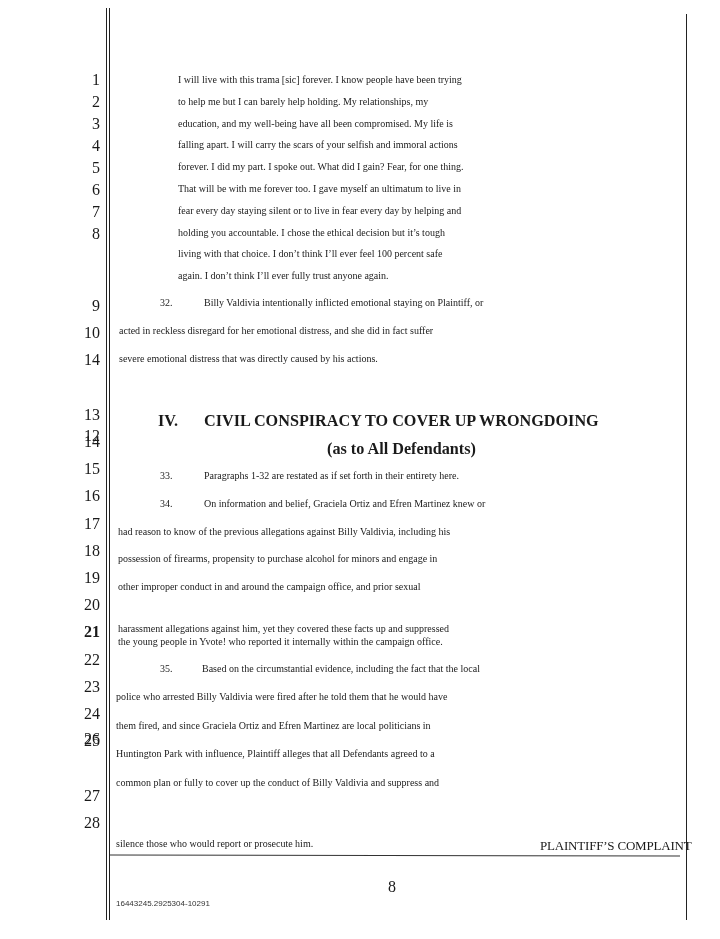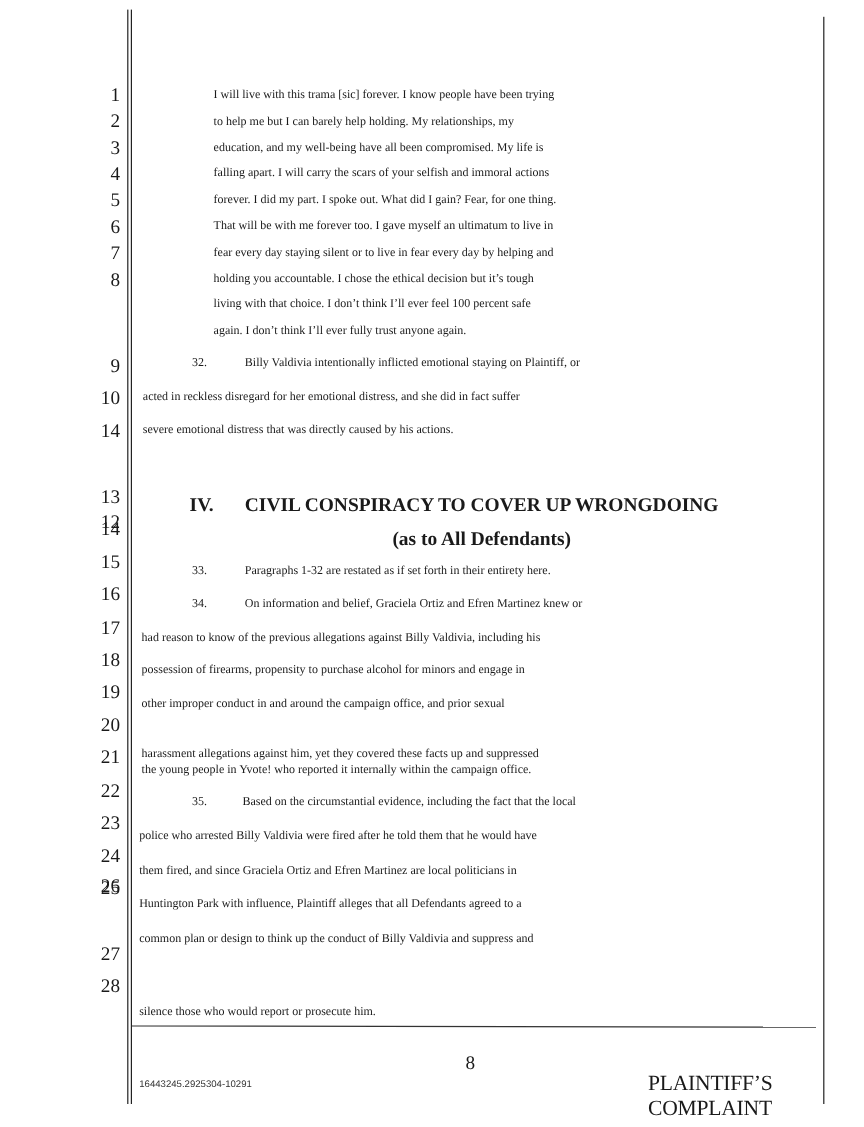--- a/index.html
+++ b/index.html
@@ -4,21 +4,21 @@
 <style>
   html, body { margin:0; padding:0; background:#ffffff; }
   body { width:720px; height:939px; position:relative; overflow:hidden;
          font-family:"Liberation Serif", "DejaVu Serif", serif; color:#1a1a1a; }
   .vline { position:absolute; background:#222; }
   .ln { position:absolute; width:30px; text-align:right; font-size:16px; line-height:18px; }
   .txt { position:absolute; font-size:10px; line-height:18px; white-space:nowrap; }
   .heading { font-weight:bold; font-size:16.2px; }
   .footer-rule { position:absolute; left:110px; width:570px; height:1px; background:#333; top:855px; transform:rotate(0.1deg); }
   .page-num { position:absolute; top:878px; left:388px; font-size:16px; }
-  .footer-title { position:absolute; top:892px; left:540px; font-size:18px; letter-spacing:-0.2px; }
+  .footer-title { position:absolute; top:838px; left:540px; font-size:13px; letter-spacing:-0.2px; }
   .doc-id { position:absolute; top:899px; left:116px; font-size:8px; font-family:"Liberation Sans", sans-serif; color:#333; }
 </style>
 </head>
 <body>
 
 <div class="vline" style="left:106px;top:8px;width:1px;height:912px;"></div>
 <div class="vline" style="left:109px;top:8px;width:1px;height:912px;"></div>
 <div class="vline" style="left:686px;top:14px;width:1px;height:906px;"></div>
 
 <div id="line-numbers">
@@ -35,21 +35,21 @@
     <div class="ln" style="left: 70px; top: 351.4px;">14</div>
     <div class="ln" style="left: 70px; top: 378.6px; margin-top: 48px;">12</div>
     <div class="ln" style="left: 70px; top: 405.8px;">13</div>
     <div class="ln" style="left: 70px; top: 433px;">14</div>
     <div class="ln" style="left: 70px; top: 460.2px;">15</div>
     <div class="ln" style="left: 70px; top: 487.4px;">16</div>
     <div class="ln" style="left: 70px; top: 514.6px;">17</div>
     <div class="ln" style="left: 70px; top: 541.8px;">18</div>
     <div class="ln" style="left: 70px; top: 569px;">19</div>
     <div class="ln" style="left: 70px; top: 596.2px;">20</div>
-    <div class="ln" style="left: 70px; top: 623.4px;">21</div>
+    <div class="ln" style="left: 70px; top: 623.4px; font-weight: bold;">21</div>
     <div class="ln" style="left: 70px; top: 650.6px;">22</div>
     <div class="ln" style="left: 70px; top: 677.8px;">23</div>
     <div class="ln" style="left: 70px; top: 705px;">24</div>
     <div class="ln" style="left: 70px; top: 732.2px;">25</div>
     <div class="ln" style="left: 70px; top: 730px;">26</div>
     <div class="ln" style="left: 70px; top: 786.6px;">27</div>
     <div class="ln" style="left: 70px; top: 813.8px;">28</div>
   </div>
 
 <div id="doc-body">
@@ -77,20 +77,20 @@
     <div class="txt" style="left: 118px; top: 522.6px;">had reason to know of the previous allegations against Billy Valdivia, including his</div>
     <div class="txt" style="left: 118px; top: 550.2px;">possession of firearms, propensity to purchase alcohol for minors and engage in</div>
     <div class="txt" style="left: 118px; top: 577.8px;">other improper conduct in and around the campaign office, and prior sexual</div>
     <div class="txt" style="left: 118px; top: 620px;">harassment allegations against him, yet they covered these facts up and suppressed</div>
     <div class="txt" style="left: 118px; top: 633px;">the young people in Yvote! who reported it internally within the campaign office.</div>
     <div class="txt" style="left: 160px; top: 660px;">35.</div>
     <div class="txt" style="left: 202px; top: 660px;">Based on the circumstantial evidence, including the fact that the local</div>
     <div class="txt" style="left: 116px; top: 688.4px;">police who arrested Billy Valdivia were fired after he told them that he would have</div>
     <div class="txt" style="left: 116px; top: 716.8px;">them fired, and since Graciela Ortiz and Efren Martinez are local politicians in</div>
     <div class="txt" style="left: 116px; top: 745.2px;">Huntington Park with influence, Plaintiff alleges that all Defendants agreed to a</div>
-    <div class="txt" style="left: 116px; top: 773.6px;">common plan or design to think up the conduct of Billy Valdivia and suppress and</div>
+    <div class="txt" style="left: 116px; top: 773.6px;">common plan or fully to cover up the conduct of Billy Valdivia and suppress and</div>
     <div class="txt" style="left: 116px; top: 802px; margin-top: 33px;">silence those who would report or prosecute him.</div>
   </div>
 
 <div class="footer-rule"></div>
 <div class="page-num">8</div>
 <div class="footer-title">PLAINTIFF’S COMPLAINT</div>
 <div class="doc-id">16443245.2925304-10291</div>
 
 </body></html>

